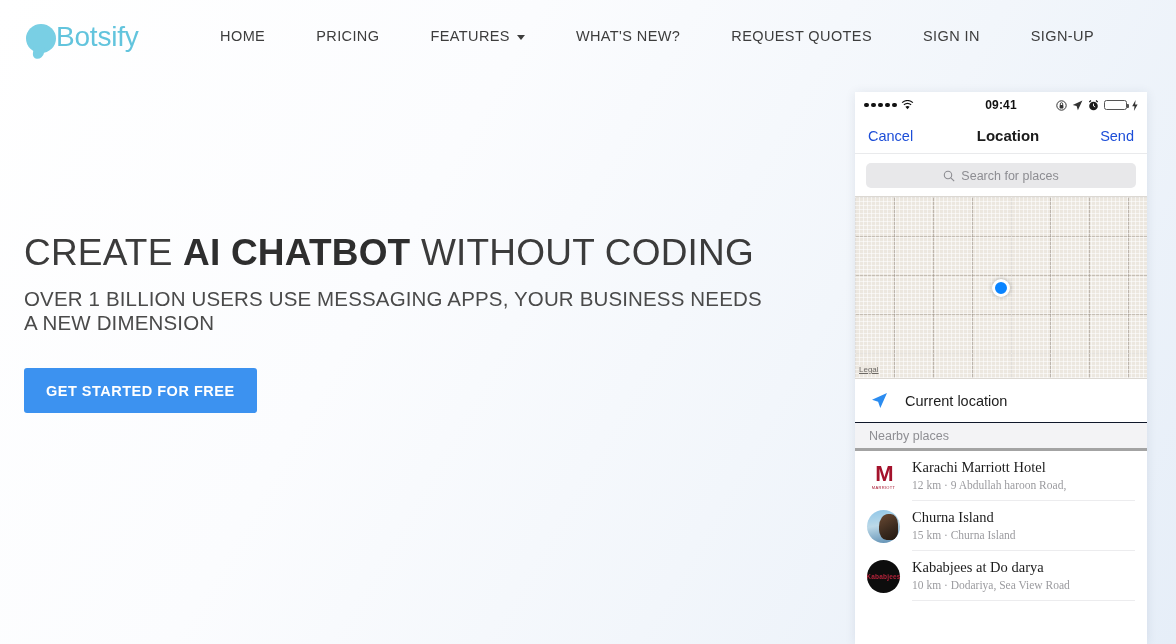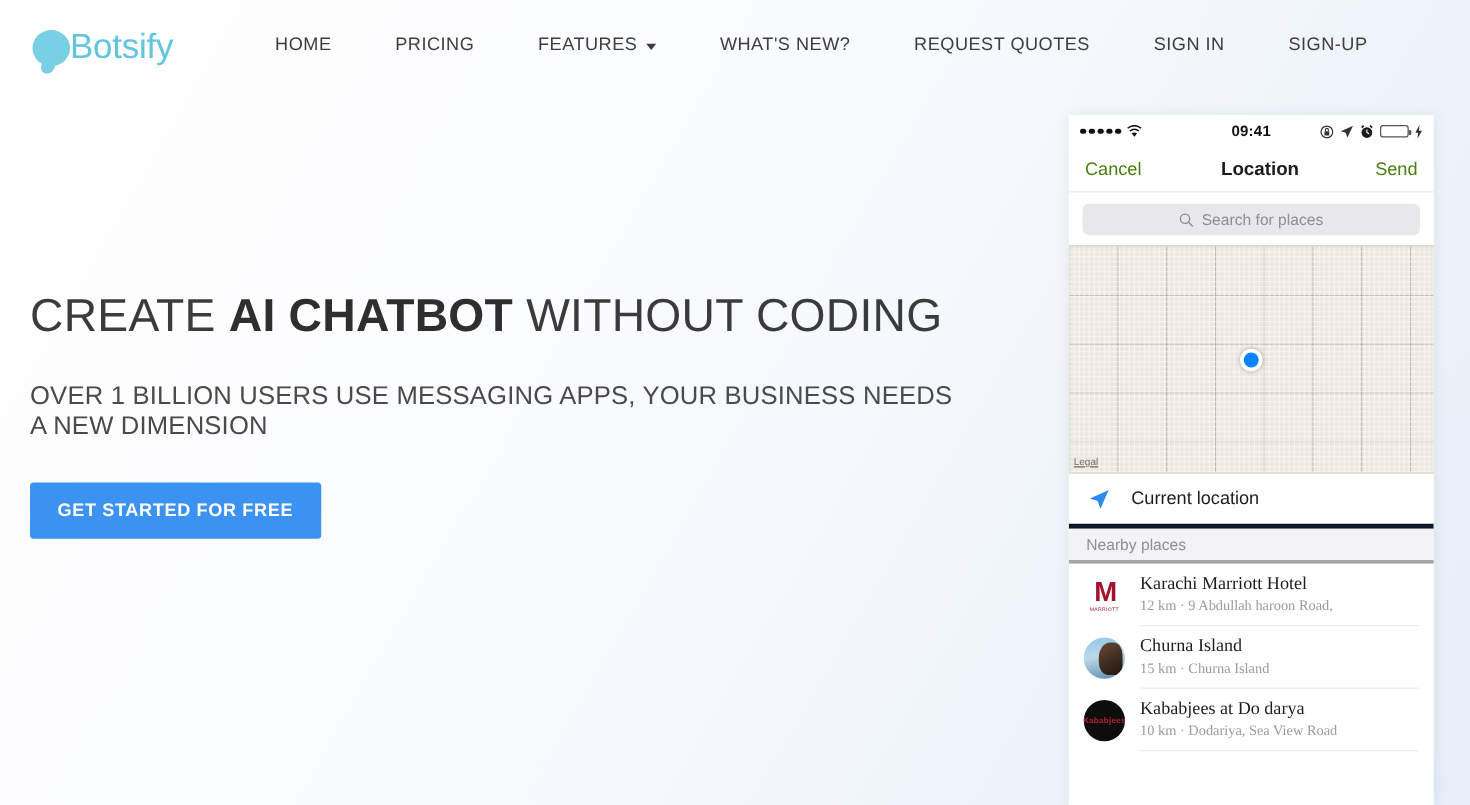--- a/index.html
+++ b/index.html
@@ -82,21 +82,21 @@
   .hero-title {
     font-size: 37px;
     font-weight: 300;
     color: #3b3b3b;
     letter-spacing: 0.2px;
     line-height: 1.15;
     white-space: nowrap;
   }
   .hero-title b { font-weight: 700; color: #2e2e2e; }
   .hero-sub {
-    margin-top: 30px;
+    margin-top: 12px;
     font-size: 20.5px;
     font-weight: 300;
     color: #4a4a4a;
     letter-spacing: 0.15px;
     line-height: 1.2;
     max-width: 740px;
   }
   .cta-button {
     margin-top: 32px;
     display: inline-block;
@@ -162,21 +162,21 @@
   .battery-fill { height: 100%; width: 100%; background: #4cd964; border-radius: 1px; }
 
   .phone-header {
     height: 36px;
     display: flex; align-items: center;
     padding: 0 13px;
     border-bottom: 1px solid #e9eaec;
     position: relative;
   }
   .ph-cancel, .ph-send {
-    font-size: 14.5px; color: #4d7c0f; cursor: pointer;
+    font-size: 14.5px; color: #1d4ed8; cursor: pointer;
   }
   .ph-send { margin-left: auto; }
   .ph-title {
     position: absolute; left: 0; right: 0;
     text-align: center;
     font-size: 15px; font-weight: 600; color: #1b1b1b; margin-left: 14px;
   }
 
   .search-wrap { padding: 9px 11px 8px 11px; background: #fff; }
   .search-box {
@@ -223,21 +223,21 @@
     background: rgba(236,231,223,0.65);
     cursor: pointer;
   }
 
   .row-current {
     height: 44px;
     display: flex; align-items: center;
     padding: 0 16px;
     gap: 17px;
     background: #fff;
-    border-bottom: 4px solid #0f172a;
+    border-bottom: 1px solid #0f172a;
     cursor: pointer;
   }
   .row-current-label { font-size: 14.5px; color: #1c1c1c; }
 
   .section-header {
     height: 28px;
     display: flex; align-items: center;
     padding: 0 14px;
     background: #f3f3f5;
     font-size: 12.5px;

